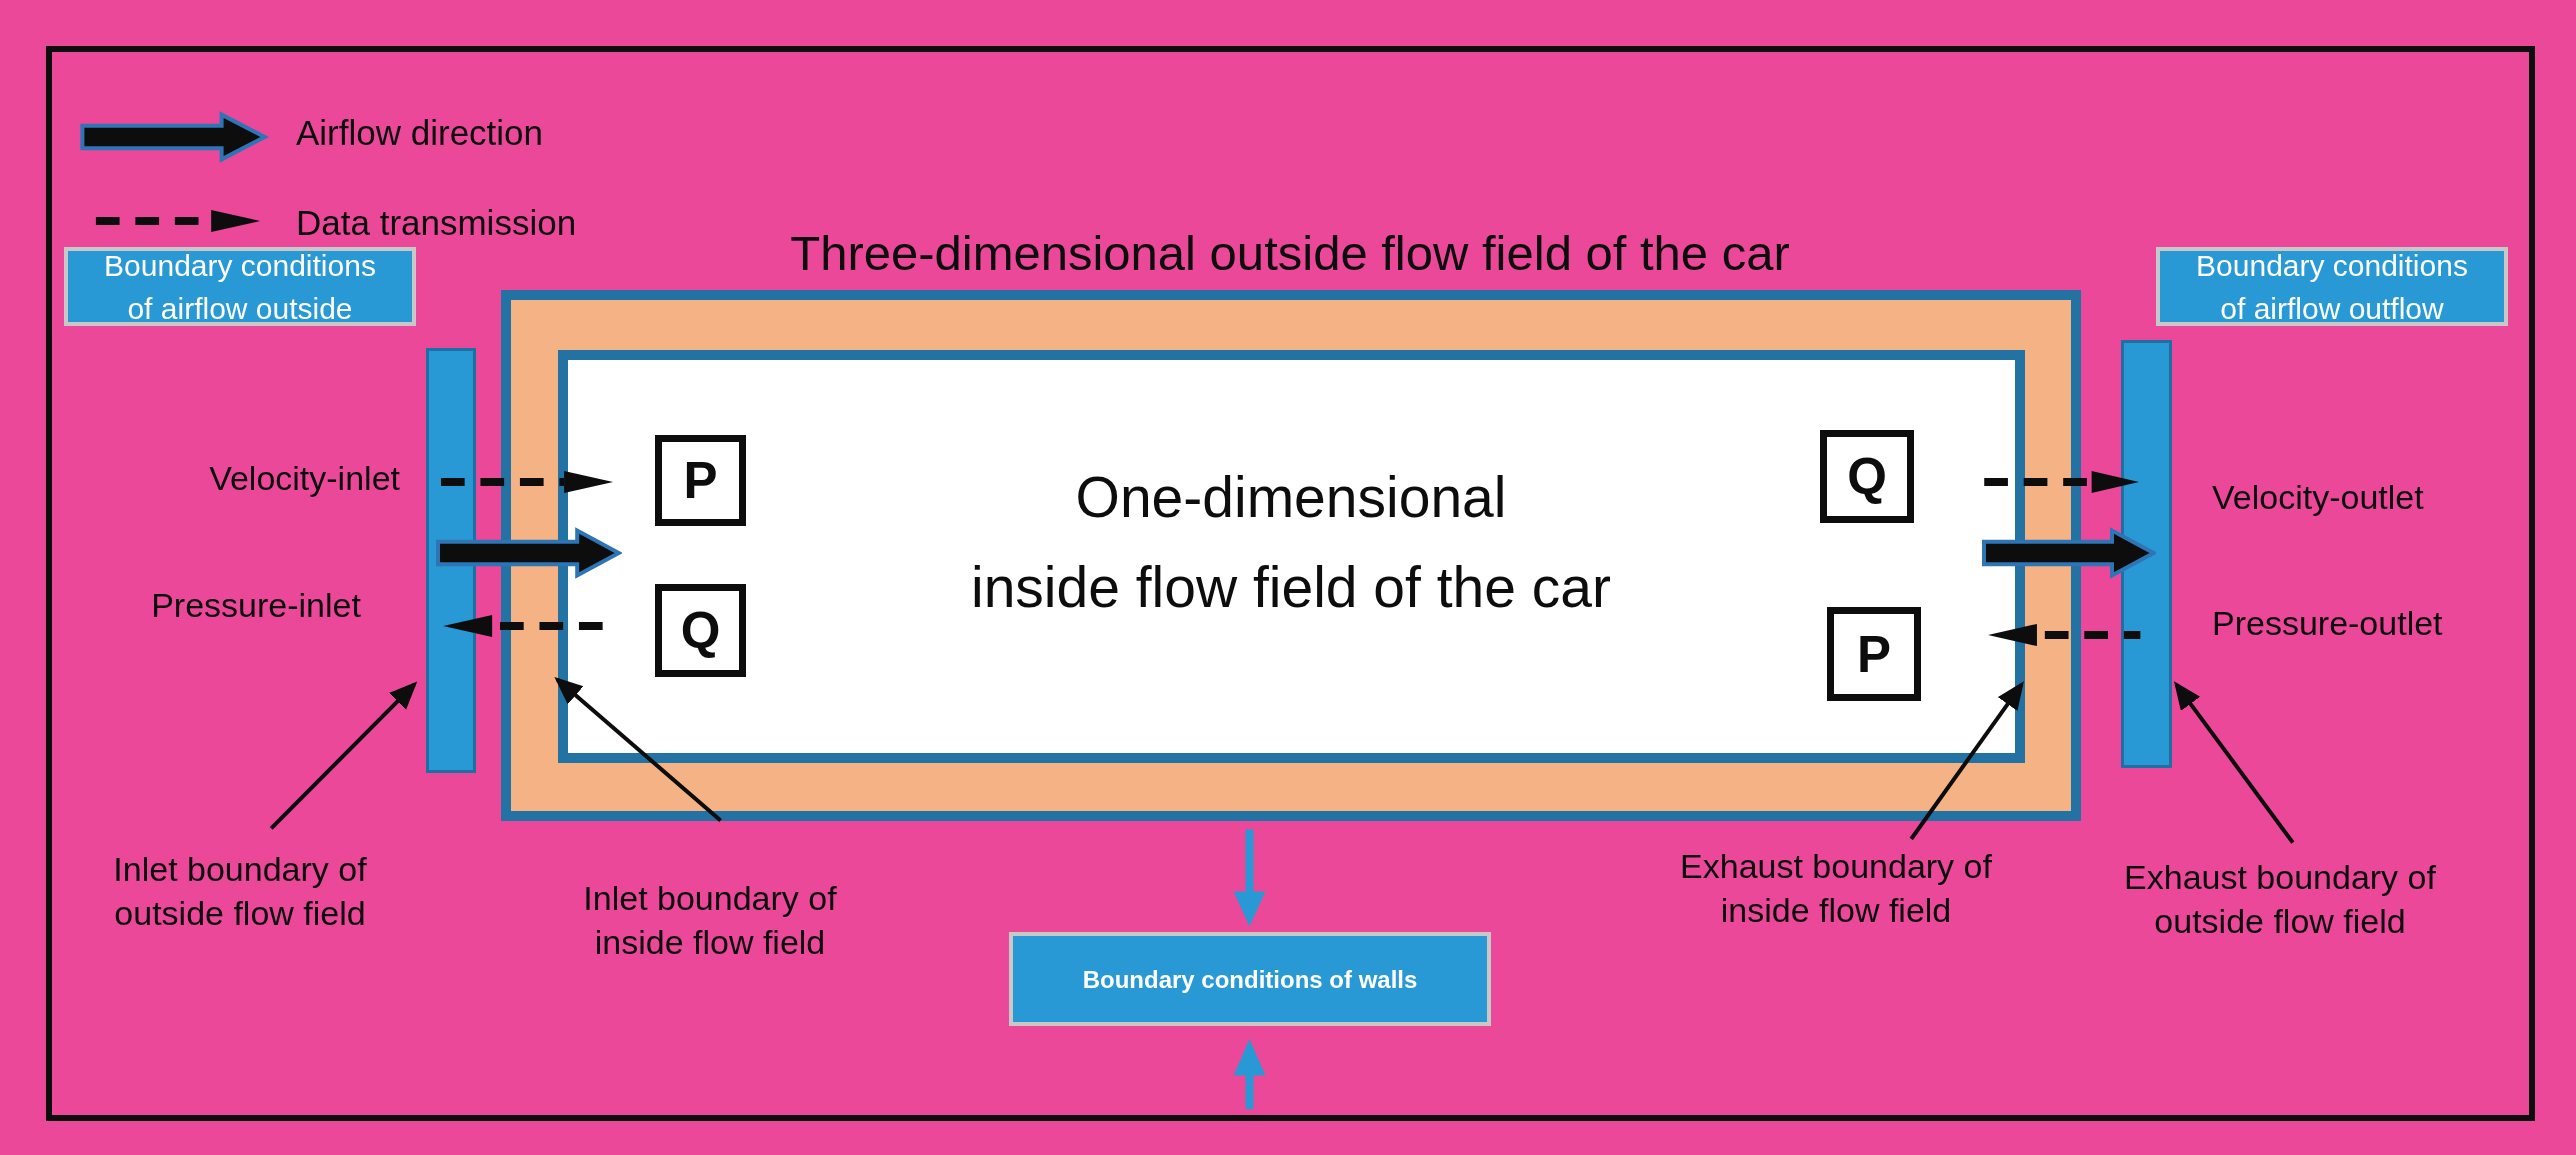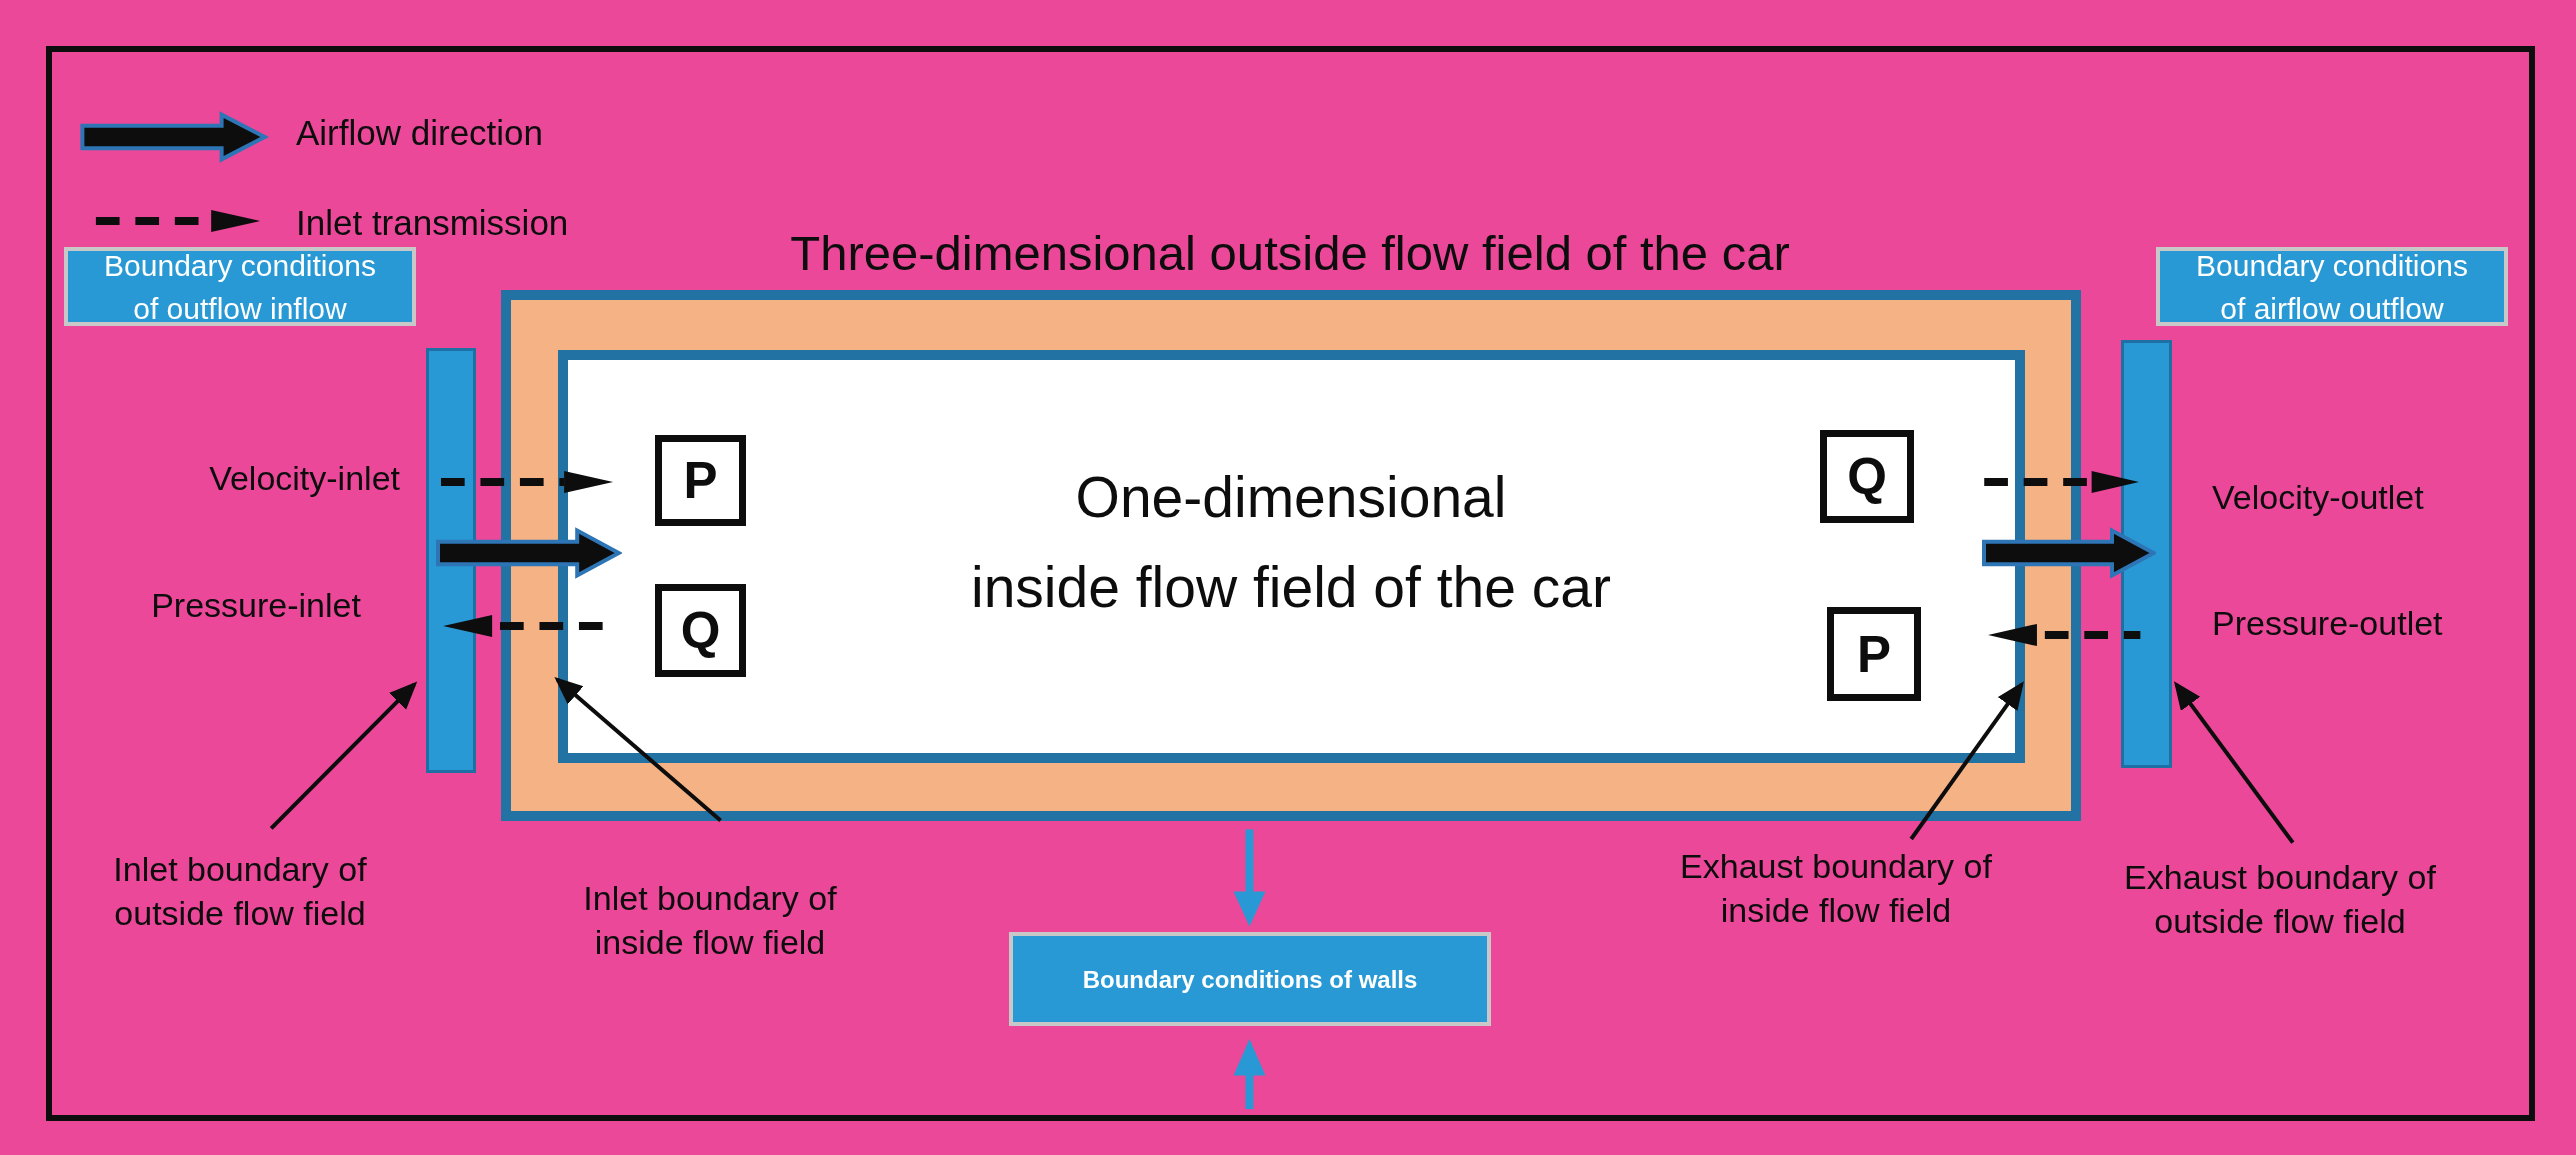--- a/index.html
+++ b/index.html
@@ -36,25 +36,25 @@
 
   <svg class="abs" style="left:76px;top:105px;" width="196" height="64" viewBox="0 0 245 80">
     <polygon points="8,26 182,26 182,12 236,40 182,68 182,54 8,54" fill="#0d0d0d" stroke="#2e75b6" stroke-width="5"></polygon>
   </svg>
   <div class="abs legendtxt" style="left:296px;top:113px;">Airflow direction</div>
 
   <svg class="abs" style="left:90px;top:206px;" width="176" height="30" viewBox="0 0 220 38">
     <line x1="6" y1="19" x2="152" y2="19" stroke="#0d0d0d" stroke-width="10" stroke-dasharray="30 20"></line>
     <polygon points="152,5 152,33 214,19" fill="#0d0d0d"></polygon>
   </svg>
-  <div class="abs legendtxt" style="left:296px;top:203px;">Inlet transmission</div>
+  <div class="abs legendtxt" style="left:296px;top:203px;">Data transmission</div>
 
   <div class="abs bluebox" style="left:64px;top:247px;width:352px;height:79px;">
     <span>Boundary conditions</span>
-    <span>of outflow inflow</span>
+    <span>of airflow outside</span>
   </div>
   <div class="abs bluebox" style="left:2156px;top:247px;width:352px;height:79px;">
     <span>Boundary conditions</span>
     <span>of airflow outflow</span>
   </div>
 
   <div class="abs title" style="left:571px;top:225px;width:1438px;">Three-dimensional outside flow field of the car</div>
 
   <div class="abs car-outer" style="left:501px;top:290px;width:1580px;height:531px;"></div>
   <div class="abs car-inner" style="left:558px;top:350px;width:1467px;height:413px;"></div>

